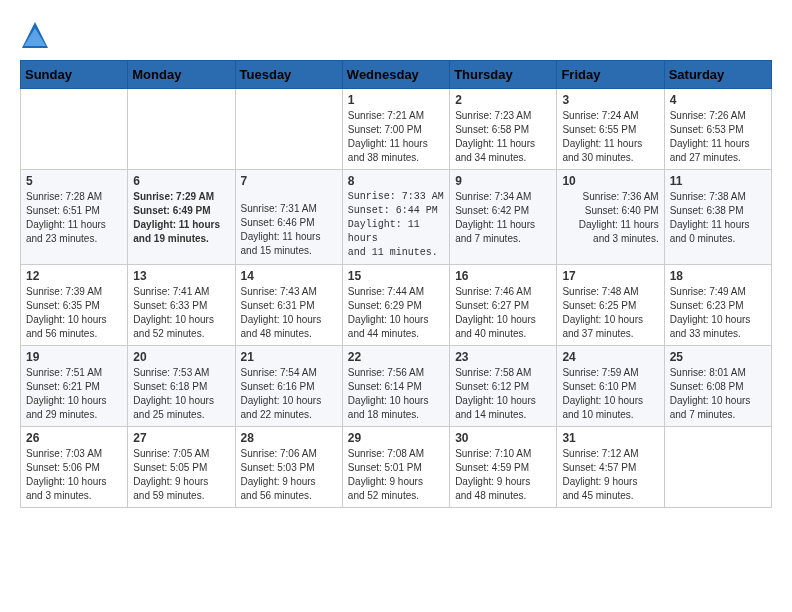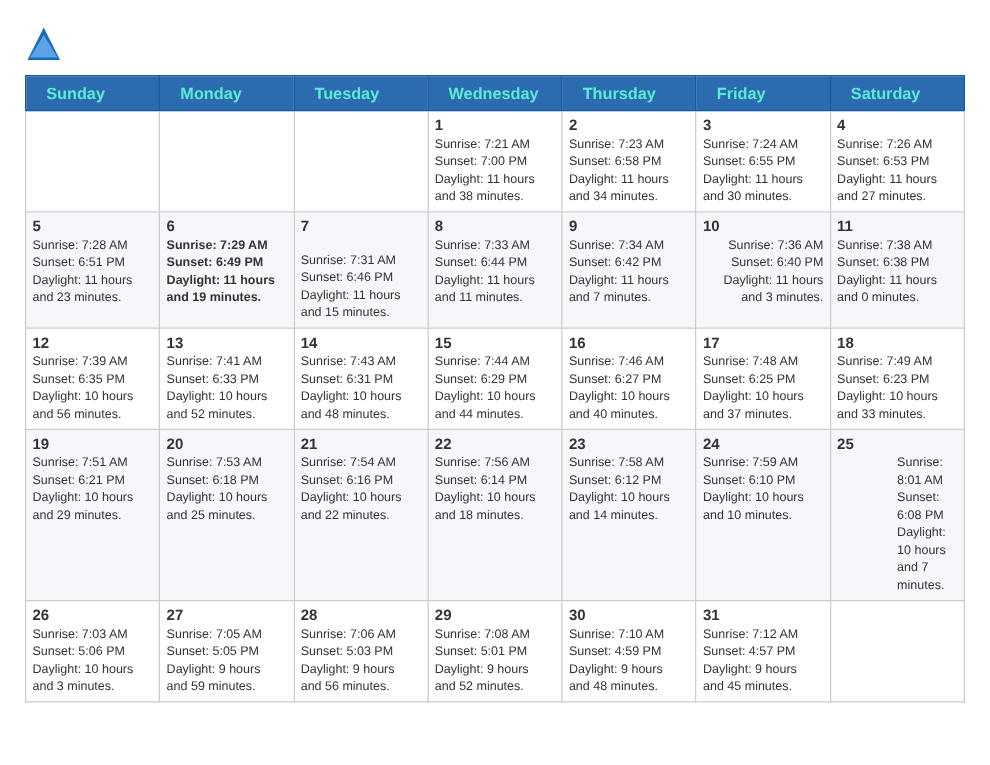--- a/index.html
+++ b/index.html
@@ -52,24 +52,24 @@
       font-size: 16px;
       color: #555;
     }
     .calendar {
       width: 100%;
       border-collapse: collapse;
       border: 1px solid #ccc;
     }
     .calendar th {
       background-color: #2b6cb0;
-      color: #5eead4;
+      color: #000000;
       font-size: 13px;
       font-weight: bold;
-      padding: 6px 16px;
+      padding: 6px 4px;
       text-align: left;
       border: 1px solid #1a5a9e;
     }
     .calendar td {
       border: 1px solid #ccc;
       vertical-align: top;
       padding: 4px 5px;
       width: calc(100% / 7);
       min-height: 80px;
       font-size: 10.5px;
@@ -176,21 +176,21 @@
         </td>
         <td>
           <div class="day-number">7</div>
           <div class="day-info" style="white-space: pre-line; margin-top: 14px;">Sunrise: 7:31 AM
 Sunset: 6:46 PM
 Daylight: 11 hours
 and 15 minutes.</div>
         </td>
         <td>
           <div class="day-number">8</div>
-          <div class="day-info" style="white-space: pre-line;">Sunrise: 7:33 AM
+          <div class="day-info" style="white-space: pre-line; font-family: Liberation Mono, monospace;">Sunrise: 7:33 AM
 Sunset: 6:44 PM
 Daylight: 11 hours
 and 11 minutes.</div>
         </td>
         <td>
           <div class="day-number">9</div>
           <div class="day-info" style="white-space: pre-line;">Sunrise: 7:34 AM
 Sunset: 6:42 PM
 Daylight: 11 hours
 and 7 minutes.</div>
@@ -299,21 +299,21 @@
         </td>
         <td>
           <div class="day-number">24</div>
           <div class="day-info" style="white-space: pre-line;">Sunrise: 7:59 AM
 Sunset: 6:10 PM
 Daylight: 10 hours
 and 10 minutes.</div>
         </td>
         <td>
           <div class="day-number">25</div>
-          <div class="day-info" style="white-space: pre-line; margin-left: 48px;">Sunrise: 8:01 AM
+          <div class="day-info" style="white-space: pre-line;">Sunrise: 8:01 AM
 Sunset: 6:08 PM
 Daylight: 10 hours
 and 7 minutes.</div>
         </td>
       </tr>
       <tr>
         <td>
           <div class="day-number">26</div>
           <div class="day-info" style="white-space: pre-line;">Sunrise: 7:03 AM
 Sunset: 5:06 PM

